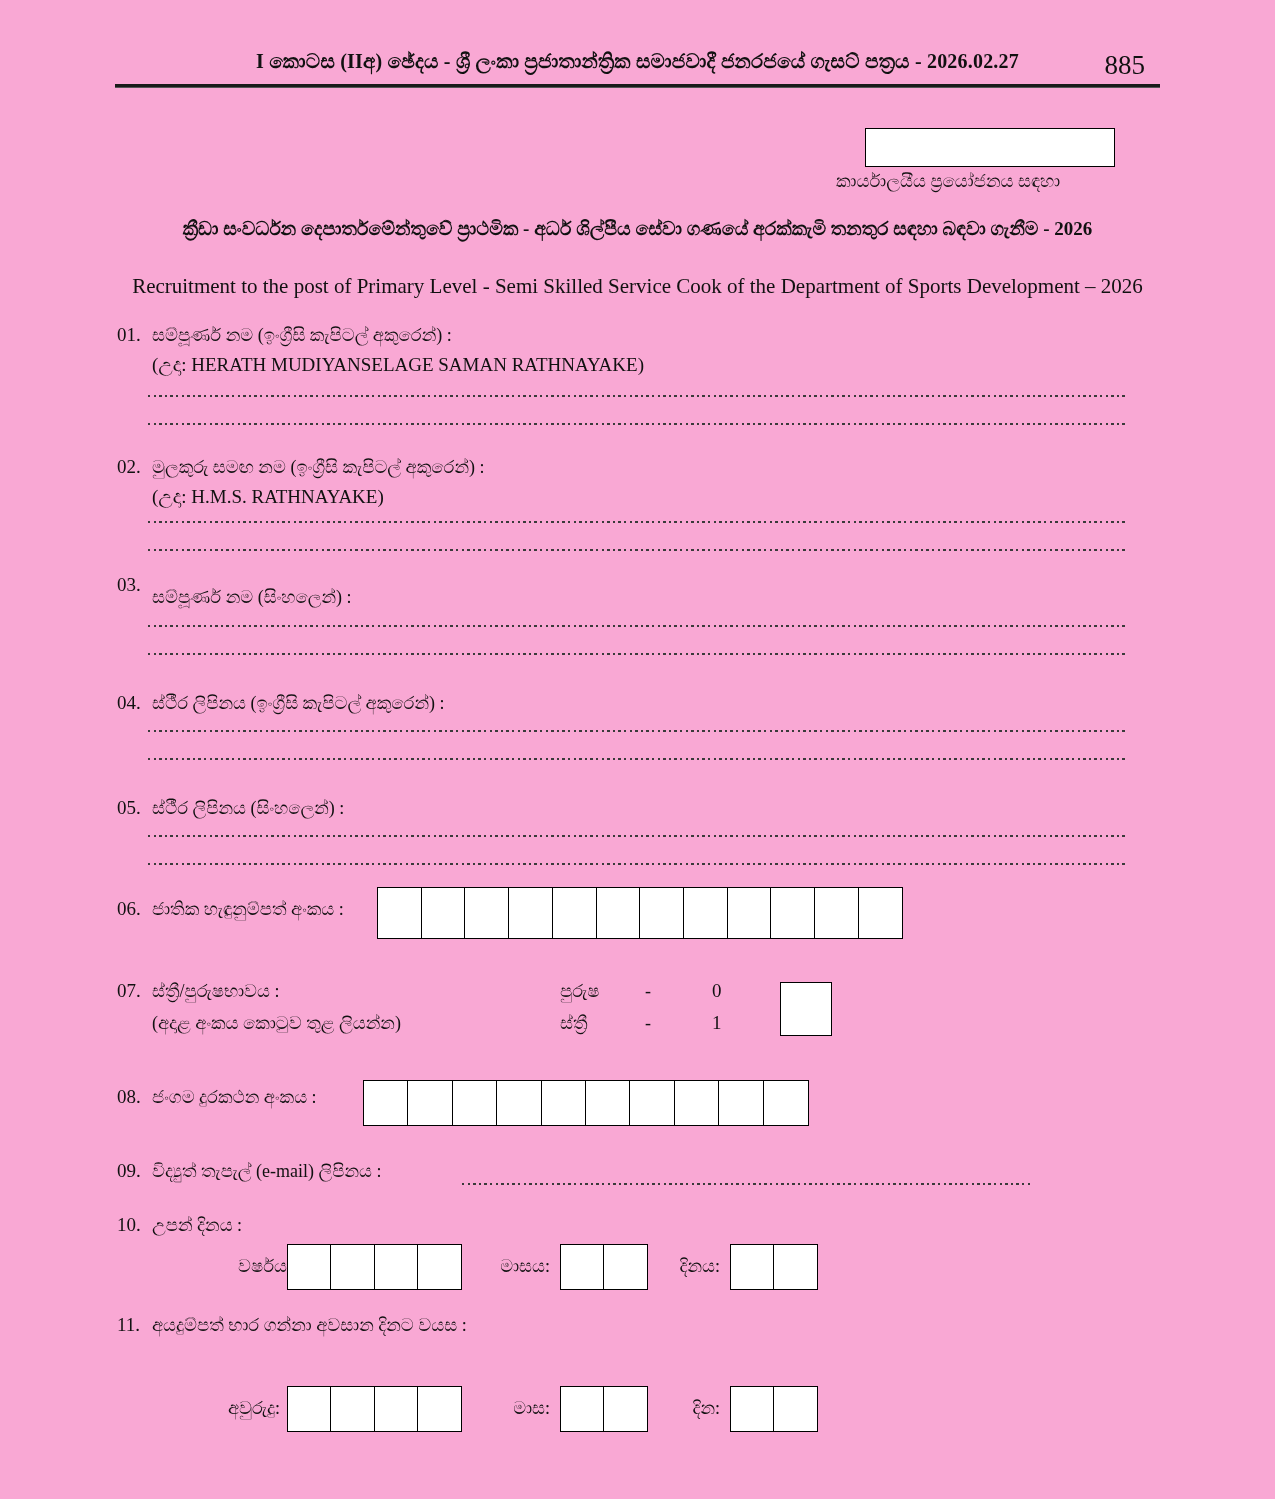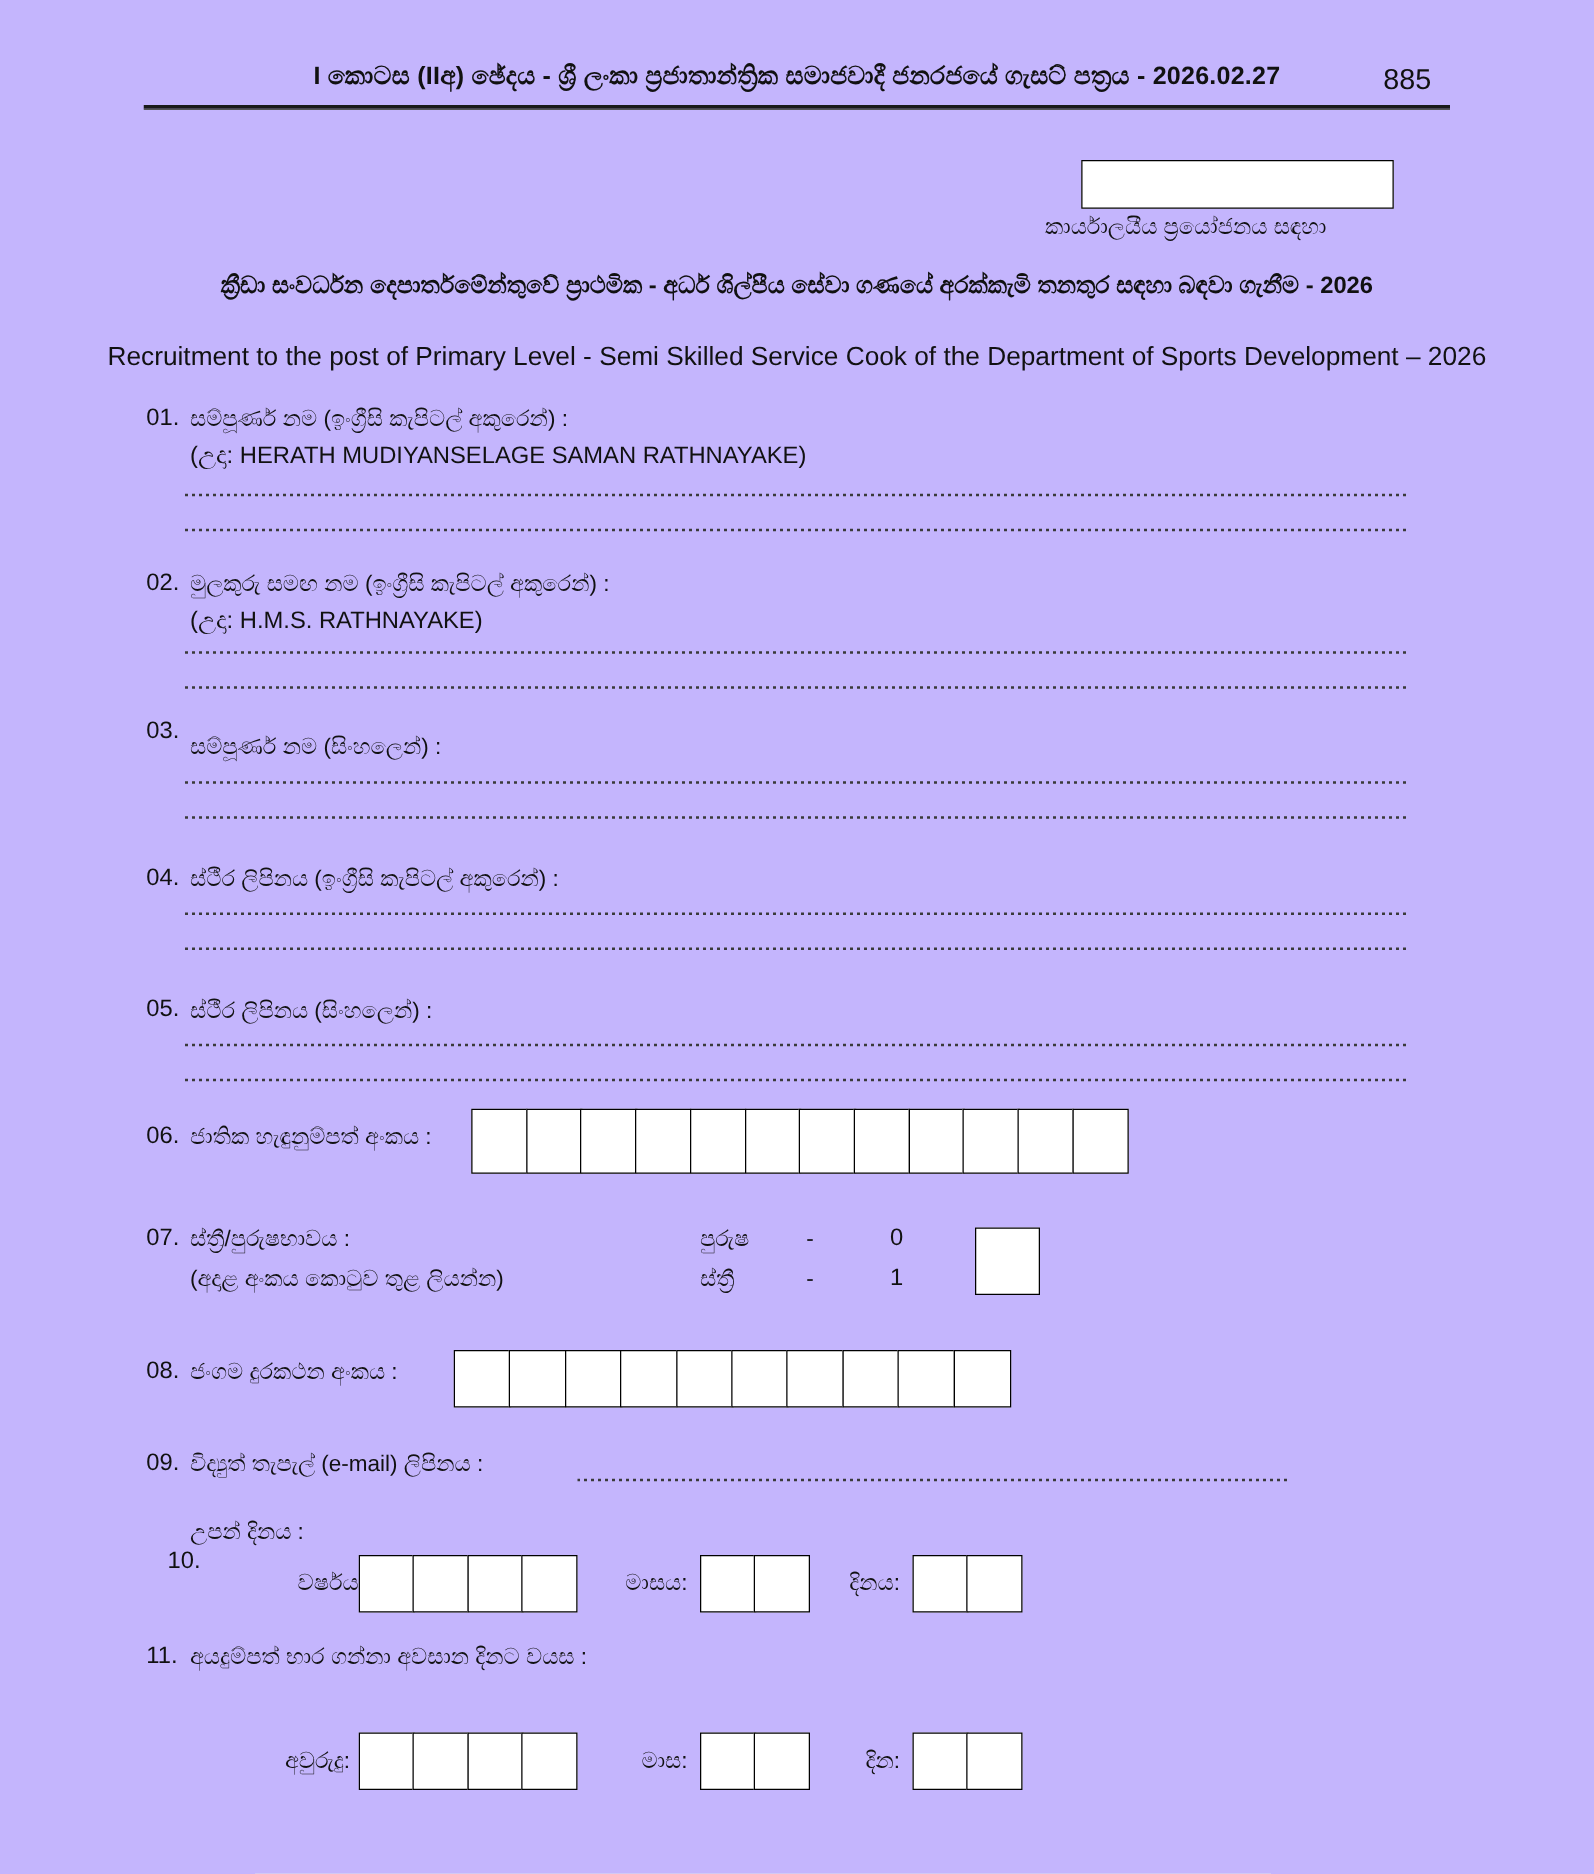--- a/index.html
+++ b/index.html
@@ -1,28 +1,28 @@
 <!DOCTYPE html>
 <html><head>
 <meta charset="utf-8">
 <style>
   html,body{margin:0;padding:0;background:#e8e8e8;}
   .page{
     position:relative;
     width:1275px;height:1499px;
     margin:0 auto;
-    background:#c4b5fd;
-    font-family:Liberation Sans, sans-serif;
+    background:#f9a8d4;
+    font-family:Liberation Serif, serif;
     color:#111;
     overflow:hidden;
   }
   .abs{position:absolute;}
   .center{left:0;width:1275px;text-align:center;}
   .gazette-header{top:50px;font-size:20px;font-weight:bold;letter-spacing:.2px;}
-  .page-number{top:50px;left:1085px;width:60px;font-size:23px;text-align:right;}
+  .page-number{top:50px;left:1085px;width:60px;font-size:27px;text-align:right;}
   .header-rule{left:115px;top:84px;width:1045px;height:0;border-top:3.5px solid #1a1a1a;border-bottom:1px solid #555;}
   .form-title{top:99px;font-size:20px;font-weight:bold;}
   .office-box{left:865px;top:128px;width:248px;height:37px;border:1.6px solid #000;background:#fff;}
   .office-label{left:836px;top:171px;width:320px;text-align:left;font-size:18px;}
   .heading-si{top:218px;font-size:19px;font-weight:bold;}
   .heading-en{top:274px;font-size:21px;}
   .item-no{font-size:19px;width:34px;}
   .item-label{font-size:18px;}
   .example{font-size:19px;}
   .dotline{height:0;border-bottom:0;background:none;}
@@ -123,21 +123,21 @@
       <div class="cell"></div>
       <div class="cell"></div>
       <div class="cell"></div>
       <div class="cell"></div>
     </div>
 
   <div class="abs item-no" style="left:117px;top:1160px;">09.</div>
   <div class="abs item-label" style="left:152px;top:1161px;">විද්‍යුත් තැපැල් (e-mail) ලිපිනය :</div>
   <div class="abs dotline" style="left:462px;top:1183px;width:568px;"></div>
 
-  <div class="abs item-no" style="left:134px;top:1214px;margin-top:24px;">10.</div>
+  <div class="abs item-no" style="left:117px;top:1214px;">10.</div>
   <div class="abs item-label" style="left:152px;top:1215px;">උපන් දිනය :</div>
 
   <div class="abs si right" style="left:167px;top:1256px;width:125px;">වර්ෂය:</div>
   <div class="abs boxes date-boxes" style="left:287px;top:1244px;">
       <div class="cell"></div>
       <div class="cell"></div>
       <div class="cell"></div>
       <div class="cell"></div>
     </div>
   <div class="abs si right" style="left:450px;top:1256px;width:100px;">මාසය:</div>

